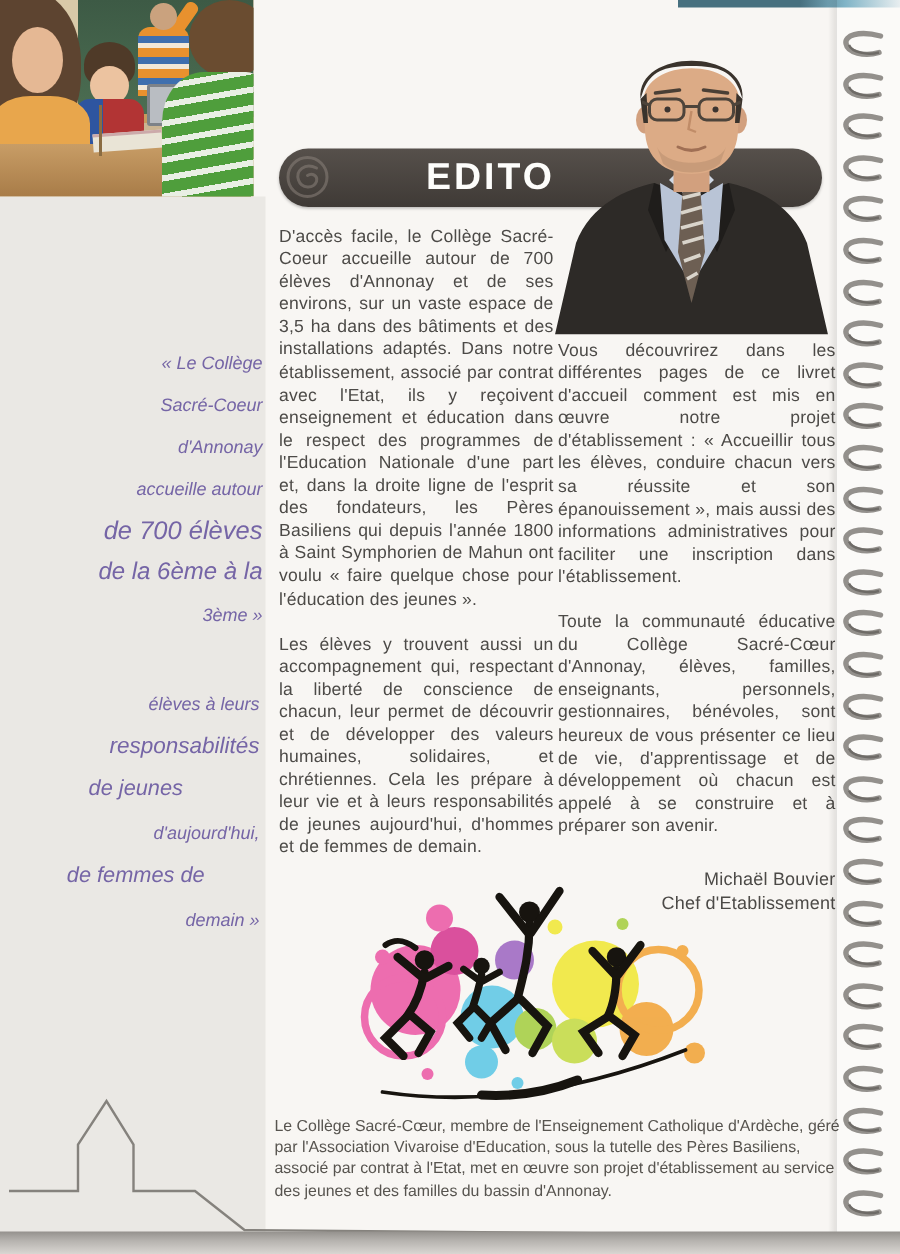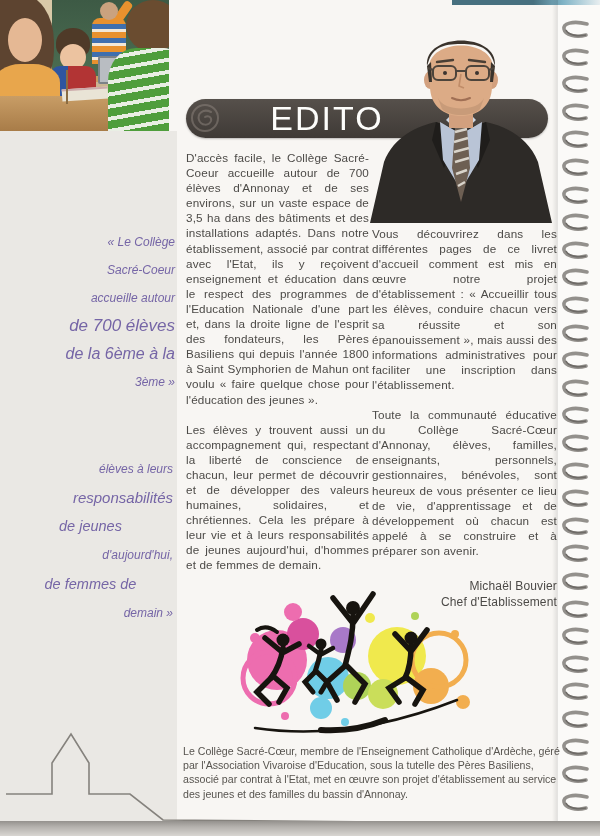--- a/index.html
+++ b/index.html
@@ -50,21 +50,21 @@
   .q16{font-size:16px;line-height:28px;}
   .q17{font-size:17px;line-height:28px;}
   .q135{font-size:15px;line-height:29px;}
   .q145{font-size:14.5px;line-height:29px;text-align:center;}
   .q175{font-size:12px;line-height:29px;}
 
   
   .banner{position:absolute;left:186px;top:99px;width:362px;height:39px;border-radius:20px;
           background:linear-gradient(180deg,#56504b,#3f3a36);box-shadow:0 1px 2px rgba(0,0,0,.25);}
   .banner-title{position:absolute;left:0;top:0;width:282px;height:39px;display:flex;align-items:center;justify-content:center;
-          color:#fdfdfb;font-size:34px;font-weight:normal;letter-spacing:2px;}
+          color:#fdfdfb;font-size:25px;font-weight:bold;letter-spacing:2px;}
   .monogram{position:absolute;left:3px;top:3px;width:33px;height:33px;opacity:.55;}
 
   
   .portrait{position:absolute;left:366px;top:10px;width:189px;height:213px;z-index:3;}
 
   
   .col{position:absolute;color:#4c4a47;font-size:11.7px;line-height:1.29;text-align:justify;letter-spacing:.15px;}
   .col p{margin:0 0 15px 0;}
   .col1{left:186px;top:150px;width:183px;}
   .col2{left:372px;top:226px;width:185px;}
@@ -107,20 +107,21 @@
     <div class="desk"></div>
     <div class="books"></div>
     <div class="stand" style="left:66px;"></div>
     <div class="stand" style="left:112px;"></div>
     <div class="boy2-shirt"></div>
   </div>
 
   <div class="quote quote1" style="right:auto;left:15px;">
     <div class="q15">« Le Collège</div>
     <div class="q15">Sacré-Coeur</div>
+    <div class="q15">d'Annonay</div>
     <div class="q15">accueille autour</div>
     <div class="q17">de 700 élèves</div>
     <div class="q16">de la 6ème à la</div>
     <div class="q15">3ème »</div>
   </div>
   <div class="quote quote2" style="right:auto;left:8px;">
     <div class="q15">élèves à leurs</div>
     <div class="q135">responsabilités</div>
     <div class="q145">de jeunes</div>
     <div class="q175">d'aujourd'hui,</div>

